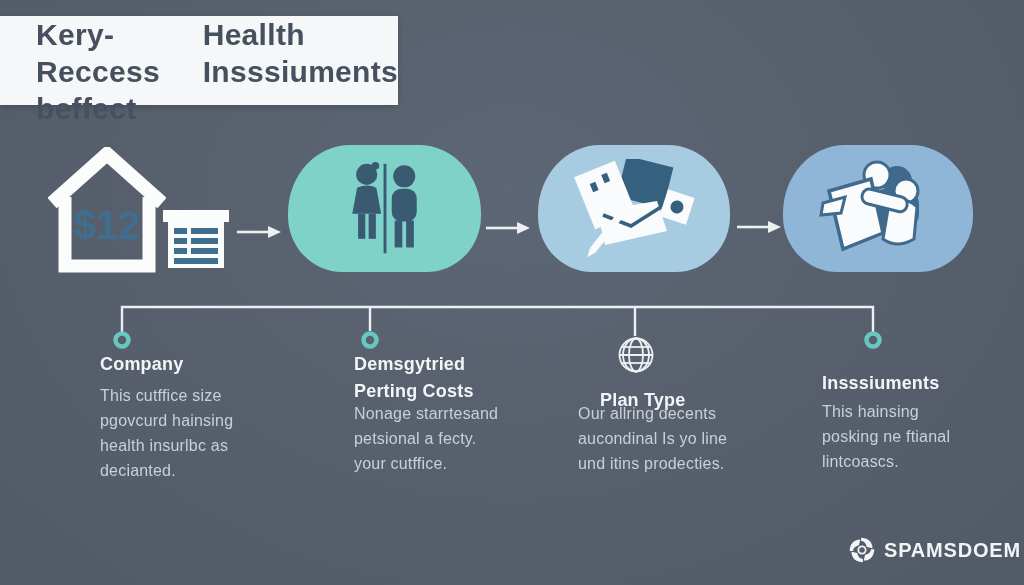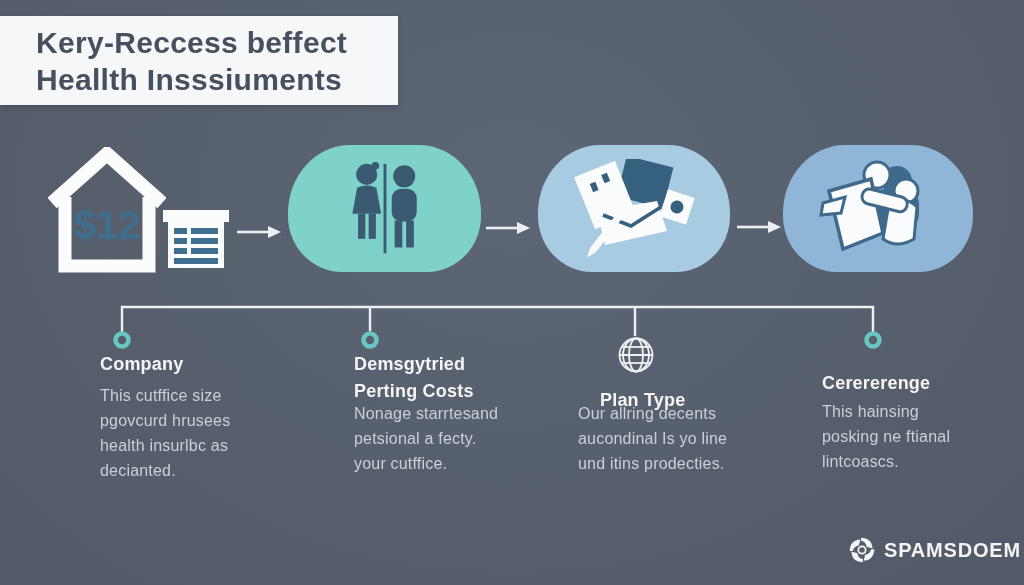--- a/index.html
+++ b/index.html
@@ -7,21 +7,21 @@
     position:relative; width:1024px; height:585px; overflow:hidden;
     background: radial-gradient(ellipse at 50% 32%, #5d6674 0%, #575f6d 55%, #525a68 100%);
     font-family:"Liberation Sans", sans-serif;
   }
   .abs { position:absolute; }
 
   
   .title-box {
     left:0; top:16px; width:398px; height:89px;
     background:#f6f7f8; box-shadow:0 2px 6px rgba(0,0,0,.18);
-    display:flex; flex-direction:column; justify-content:center; padding-left:36px; box-sizing:border-box;
+    display:flex; justify-content:center; padding-left:36px; box-sizing:border-box;
   }
   .title-line { font-size:30px; line-height:37px; font-weight:bold; color:#47505f; letter-spacing:.3px; }
 
   
   .blob {
     display:flex; align-items:center; justify-content:center;
     border-radius:62px 62px 54px 54px / 68px 68px 56px 56px;
   }
   .blob.teal  { left:288px; top:145px; width:193px; height:127px; background:#7fd2c9; }
   .blob.blue1 { left:538px; top:145px; width:192px; height:127px; background:#a7cbe0; }
@@ -163,21 +163,21 @@
       <line x1="619.5" y1="355" x2="652.5" y2="355"></line>
       <line x1="621.5" y1="363" x2="650.5" y2="363"></line>
     </g>
   </svg>
 
   <div class="col-head h1">
     <div>Company</div>
   </div>
   <div class="col-body b1">
     <div>This cutffice size</div>
-    <div>pgovcurd hrusees</div>
+    <div>pgovcurd hainsing</div>
     <div>health insurlbc as</div>
     <div>decianted.</div>
   </div>
 
   <div class="col-head h2">
     <div>Demsgytried</div>
     <div>Perting Costs</div>
   </div>
   <div class="col-body b2">
     <div>Nonage starrtesand</div>
@@ -188,21 +188,21 @@
   <div class="col-head h3">
     <div>Plan Type</div>
   </div>
   <div class="col-body b3">
     <div>Our allring decents</div>
     <div>aucondinal Is yo line</div>
     <div>und itins prodecties.</div>
   </div>
 
   <div class="col-head h4">
-    <div>Cerererenge</div>
+    <div>Insssiuments</div>
   </div>
   <div class="col-body b4">
     <div>This hainsing</div>
     <div>posking ne ftianal</div>
     <div>lintcoascs.</div>
   </div>
 
   <div class="abs brand">
     <svg width="28" height="28" viewBox="0 0 32 32">
       <g fill="#f2f4f6">

